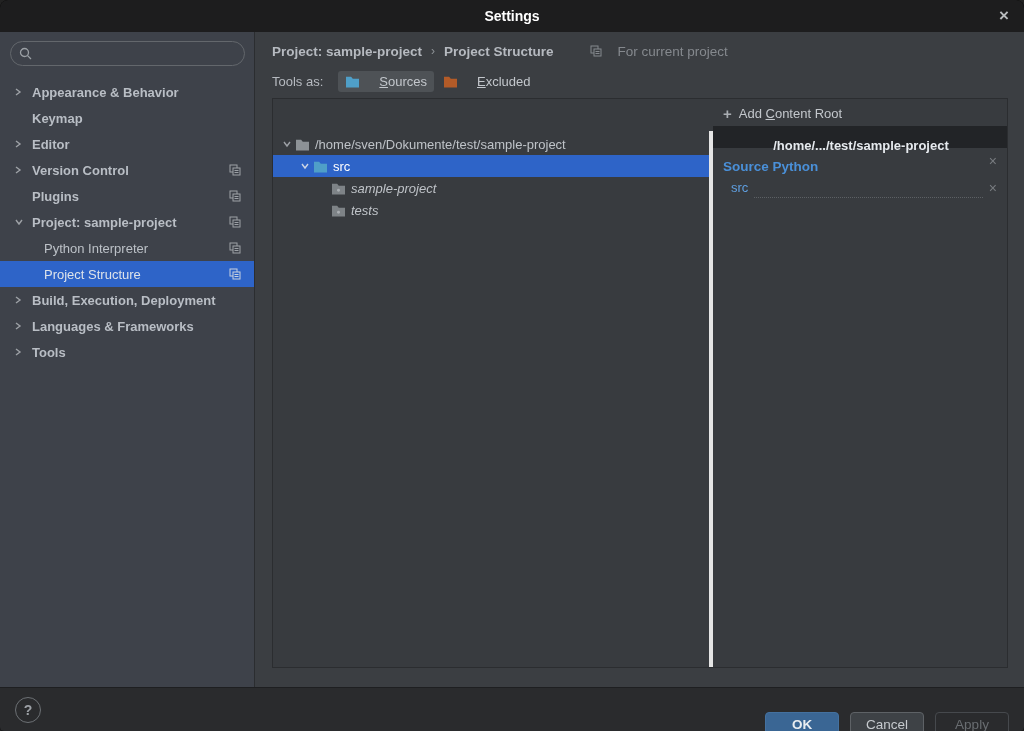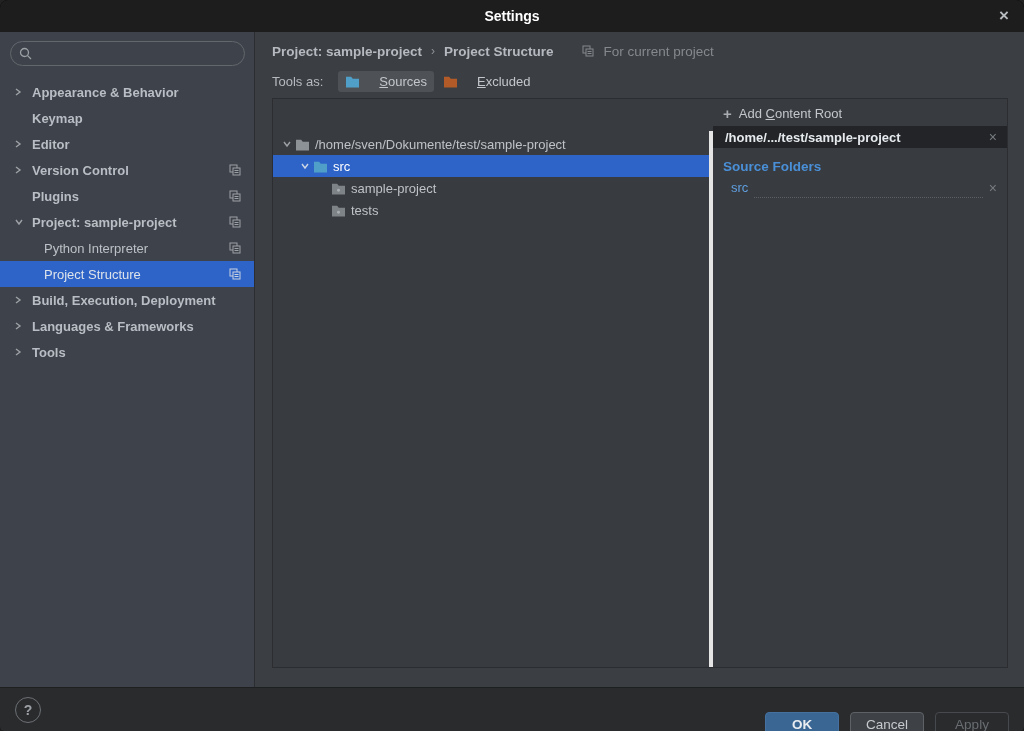--- a/index.html
+++ b/index.html
@@ -60,21 +60,21 @@
     background: #3b3e42; padding: 0 16px 0 17px;
   }
   .breadcrumbs {
     height: 35px; flex: 0 0 35px;
     display: flex; align-items: center; gap: 9px;
     font-size: 13.5px; font-weight: bold; color: #b6bac0;
     padding-top: 3px;
   }
   .crumb-sep { color: #8e9296; font-size: 12px; font-weight: normal; }
   .context-note {
-    margin-left: 19px; display: flex; align-items: center; gap: 10px;
+    margin-left: 27px; display: flex; align-items: center; gap: 16px;
     color: #85898e; font-weight: normal;
   }
   .markas-row {
     height: 29px; flex: 0 0 29px;
     display: flex; align-items: center; gap: 6px;
     color: #b6bac0; font-size: 13px; margin-bottom: 2px;
   }
   .mark-btn {
     display: flex; align-items: center; gap: 19px;
     padding: 3px 7px; border-radius: 3px;
@@ -97,21 +97,21 @@
   }
   .tree { flex: 1; padding-top: 2px; overflow: hidden; }
   .tree-row {
     height: 22px; display: flex; align-items: center;
     font-size: 13px; color: #bfc3c8; white-space: nowrap; cursor: pointer;
   }
   .tree-row .chev { width: 16px; flex: 0 0 16px; display: flex; align-items: center; justify-content: center; }
   .tree-row .folder { margin-right: 5px; display: flex; align-items: center; }
   .tree-row.lvl0 { padding-left: 6px; }
   .tree-row.lvl1 { padding-left: 24px; }
-  .tree-row.lvl2 { padding-left: 58px; }
+  .tree-row.lvl2 { padding-left: 58px; font-style: italic; }
   .tree-row.selected { background: #2e64c8; color: #ffffff; }
   
   .exclude-form { padding: 0 10px 12px 10px; font-size: 13px; }
   .exclude-line { display: flex; align-items: center; gap: 10px; color: #b6bac0; }
   .exclude-input {
     flex: 1; max-width: 326px; height: 23px;
     background: #3c4044; border: 1px solid #6b6f74;
     color: #d0d4d8; font-size: 13px; padding: 0 5px; outline: none;
     font-family: "Liberation Sans", sans-serif;
   }
@@ -122,21 +122,21 @@
   
   .roots-pane { flex: 1; display: flex; flex-direction: column; font-size: 13px; min-width: 0; }
   .add-root {
     height: 25px; display: flex; align-items: center; gap: 7px;
     padding-left: 10px; color: #c3c7cc; cursor: pointer; margin-top: 2px;
   }
   .add-root .plus { color: #a9adb2; font-size: 15px; font-weight: bold; }
   .root-row {
     height: 22px; display: flex; align-items: center;
     background: #222427; color: #e6eaee; font-weight: bold;
-    padding: 0 10px 0 12px; cursor: pointer;
+    padding: 12px 10px 0 12px; cursor: pointer; flex-direction: column;
   }
   .remove-x { margin-left: auto; color: #787c80; font-size: 14px; font-weight: normal; cursor: pointer; }
   .sf-title { margin: 11px 0 3px 10px; color: #4a90d9; font-weight: bold; font-size: 13.5px; }
   .sf-row { height: 21px; display: flex; align-items: center; margin: 0 10px 0 18px; color: #5f9fe0; }
   .sf-row .leader { flex: 1; border-bottom: 1px dotted #5c6064; margin: 0 6px; align-self: flex-end; height: 7px; }
   
   .bottombar {
     height: 44px; flex: 0 0 44px;
     background: #2a2b2d; border-top: 1px solid #1e1f21;
     display: flex; align-items: center; padding: 0 15px;
@@ -385,21 +385,21 @@
 
         <div class="roots-pane">
           <div class="add-root">
             <span class="plus">+</span>
             <span>Add <u>C</u>ontent Root</span>
           </div>
           <div class="root-row">
             <span>/home/.../test/sample-project</span>
             <span class="remove-x">×</span>
           </div>
-          <div class="sf-title">Source Folders</div>
+          <div class="sf-title">Source Python</div>
           <div class="sf-row">
             <span>src</span>
             <span class="leader"></span>
             <span class="remove-x">×</span>
           </div>
         </div>
 
       </div>
     </div>
   </div>

